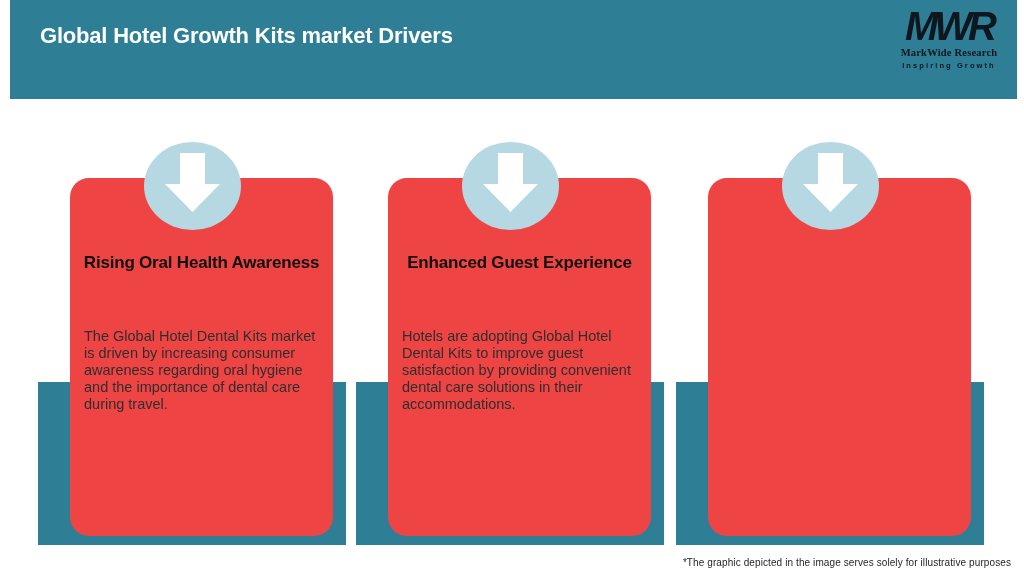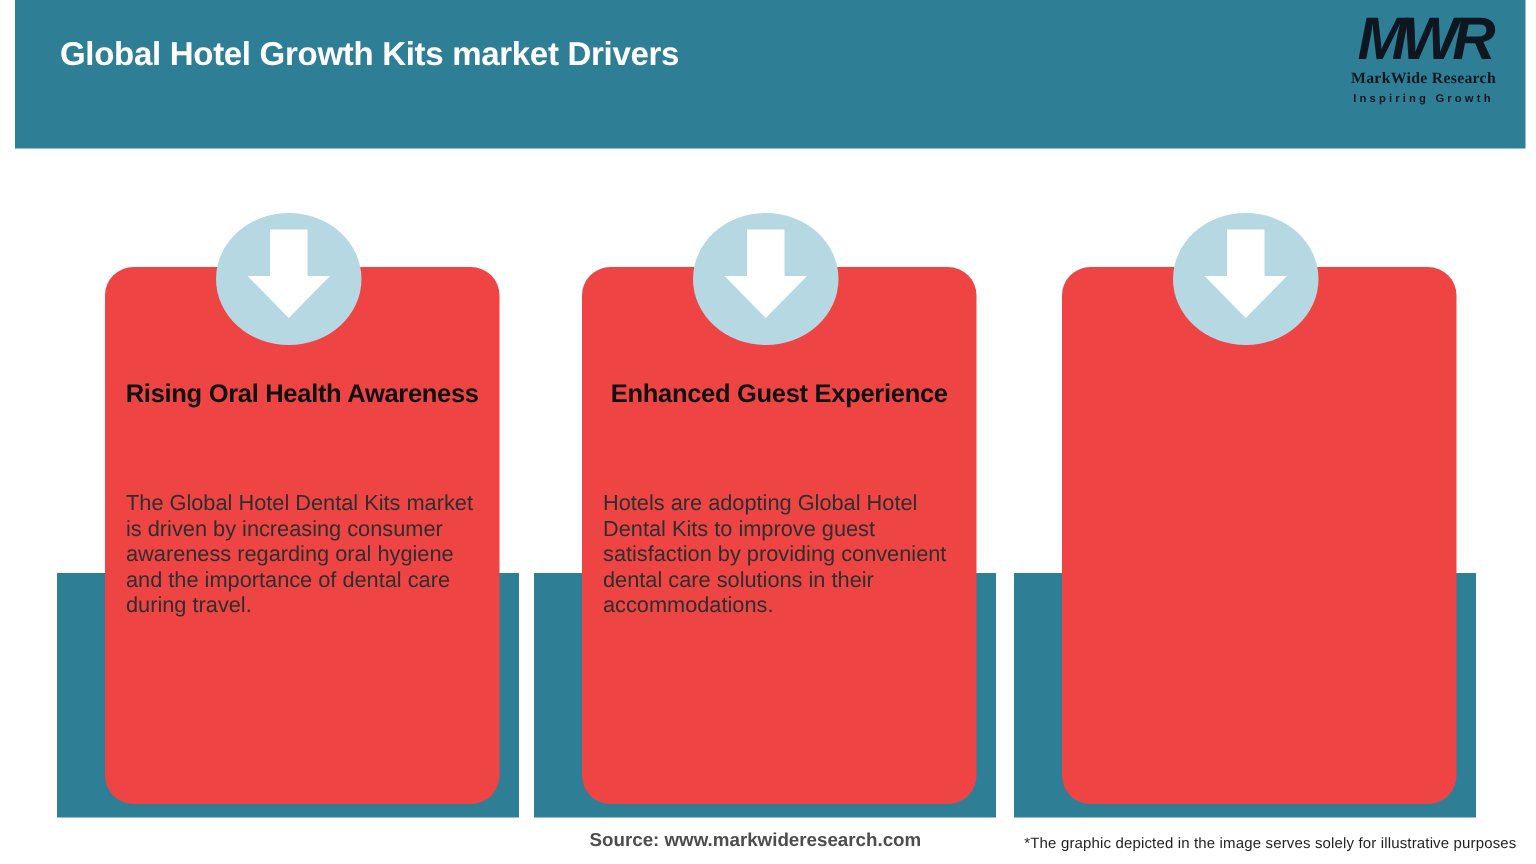--- a/index.html
+++ b/index.html
@@ -111,16 +111,15 @@
     <div class="card">
     </div>
     <div class="circle">
       <svg width="97" height="88" viewBox="0 0 97 88" aria-hidden="true">
         <rect x="36" y="11" width="25" height="31" fill="#ffffff"></rect>
         <polygon points="21,42 76,42 48.5,70" fill="#ffffff"></polygon>
       </svg>
     </div>
   </div>
 
-  <div class="source">Source: www.markwideresearch.com</div>
   <div class="disclaimer">*The graphic depicted in the image serves solely for illustrative purposes</div>
 
 </div>
 
 </body></html>

